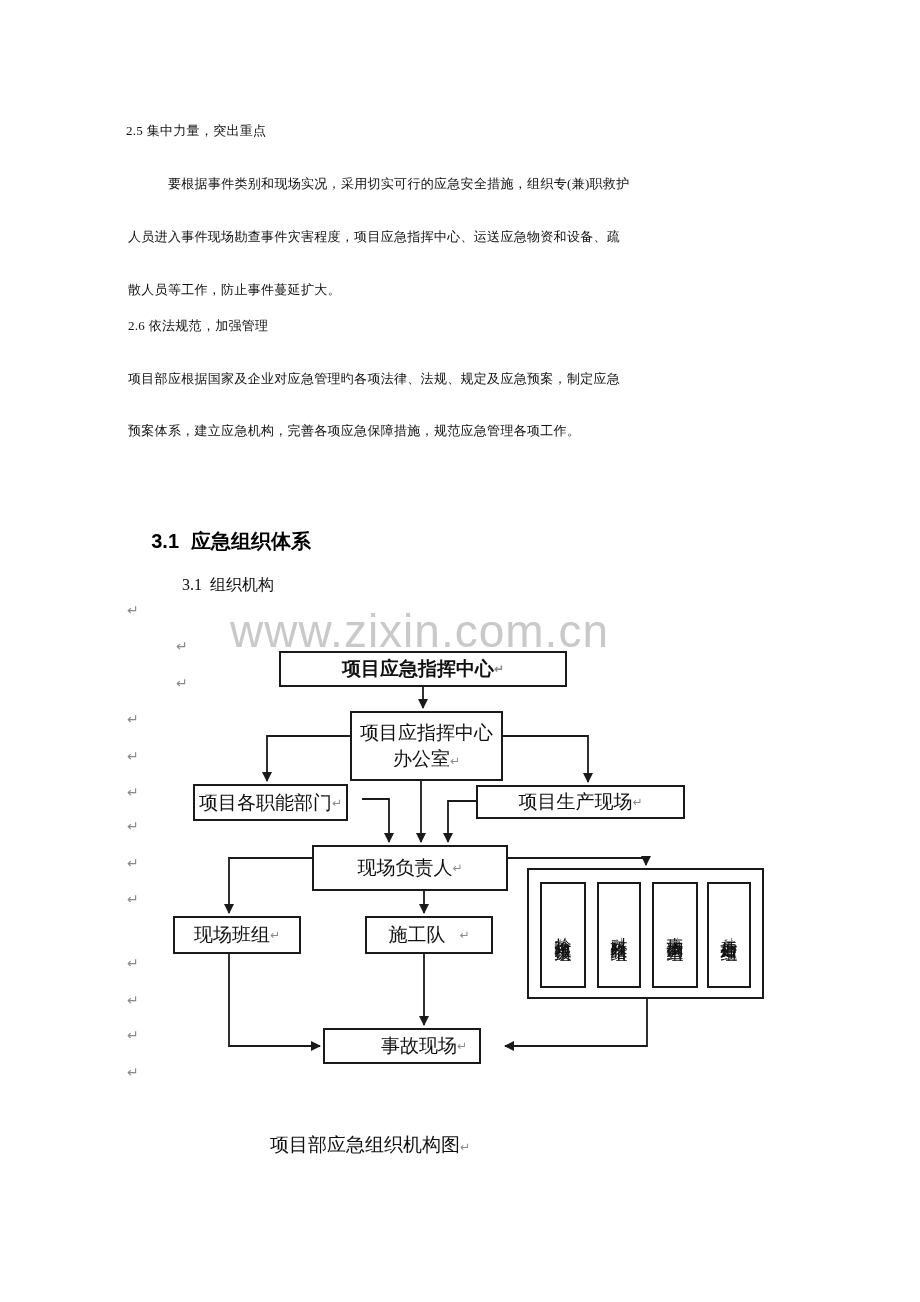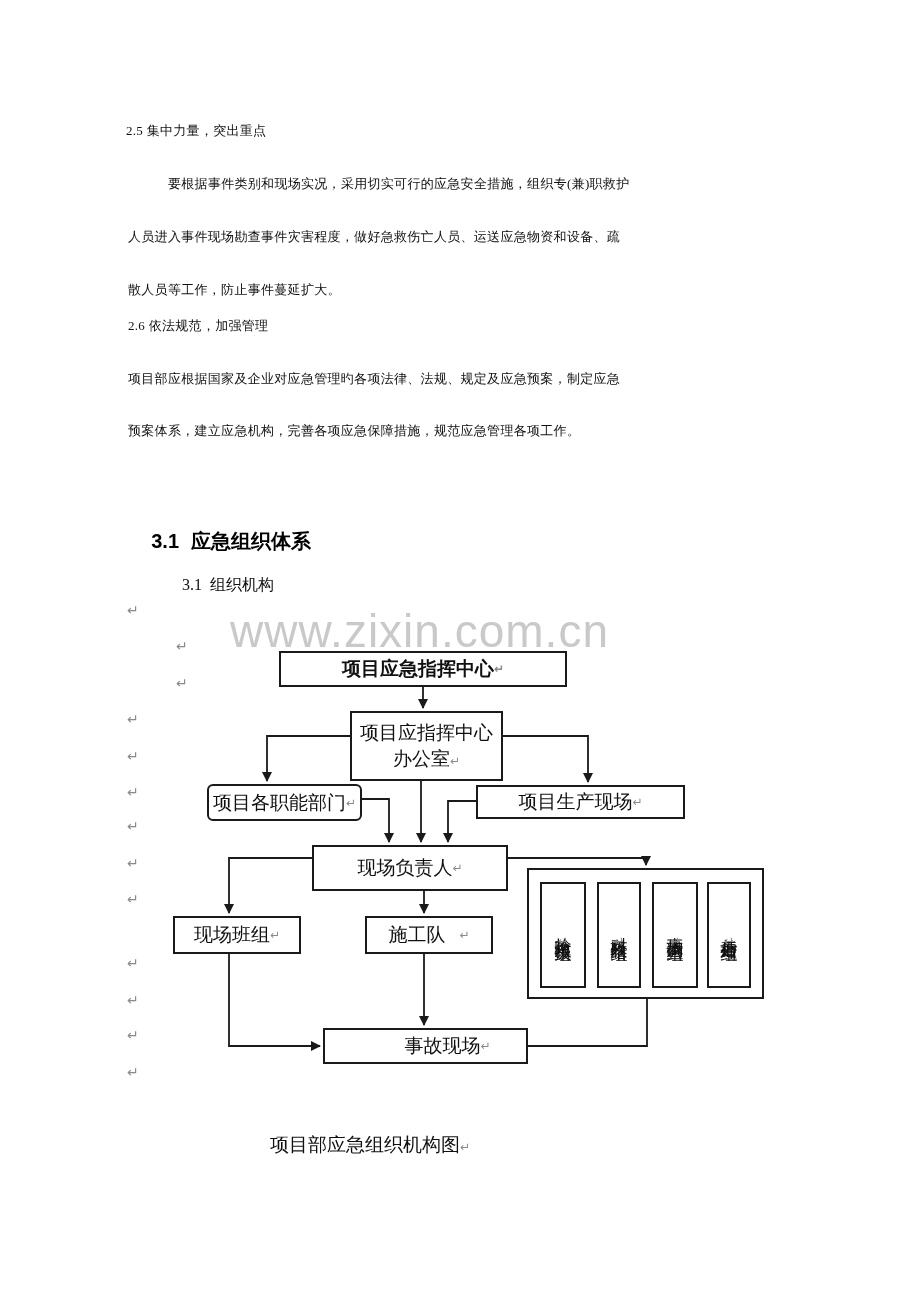--- a/index.html
+++ b/index.html
@@ -55,21 +55,21 @@
 </style>
 </head>
 <body>
 
 <div class="page">
 
   <div class="watermark">www.zixin.com.cn</div>
 
   <div class="bline" style="left:126px; top:122px;">2.5 集中力量，突出重点</div>
   <div class="bline" style="left:168px; top:175px;">要根据事件类别和现场实况，采用切实可行的应急安全措施，组织专(兼)职救护</div>
-  <div class="bline" style="left:128px; top:228px;">人员进入事件现场勘查事件灾害程度，做好急救伤亡人员、运送应急物资和设备、疏</div>
+  <div class="bline" style="left:128px; top:228px;">人员进入事件现场勘查事件灾害程度，项目应急指挥中心、运送应急物资和设备、疏</div>
   <div class="bline" style="left:128px; top:281px;">散人员等工作，防止事件蔓延扩大。</div>
   <div class="bline" style="left:128px; top:317px;">2.6 依法规范，加强管理</div>
   <div class="bline" style="left:128px; top:370px;">项目部应根据国家及企业对应急管理旳各项法律、法规、规定及应急预案，制定应急</div>
   <div class="bline" style="left:128px; top:422px;">预案体系，建立应急机构，完善各项应急保障措施，规范应急管理各项工作。</div>
 
   <div class="h-mid" style="left:129px; top:505px;">
     <span class="hnum" style="margin-right:12px;">3.1</span><span>应急组织体系</span>
   </div>
   <div class="h-sub" style="left:166px; top:557px;">
     <span class="hnum" style="margin-right:8px;">3.1</span><span>组织机构</span>
@@ -114,21 +114,21 @@
   <div class="obox bold" style="left:279px; top:651px; width:288px; height:36px;">
     <span>项目应急指挥中心</span>
       <span class="pmark">↵</span>
   </div>
 
   <div class="obox twoline" style="left:350px; top:711px; width:153px; height:70px;">
     <span>项目应指挥中心</span>
     <span><span>办公室</span><span class="pmark">↵</span></span>
   </div>
 
-  <div class="obox" style="left:207px; top:784px; width:155px; height:37px;border-radius:6px;">
+  <div class="obox" style="left:193px; top:784px; width:155px; height:37px;">
     <span>项目各职能部门</span>
       <span class="pmark">↵</span>
   </div>
 
   <div class="obox" style="left:476px; top:785px; width:209px; height:34px;">
     <span>项目生产现场</span>
       <span class="pmark">↵</span>
   </div>
 
   <div class="obox" style="left:312px; top:845px; width:196px; height:46px;">
@@ -157,21 +157,21 @@
   </div>
   <div class="obox vteam" style="left:652px; top:882px; width:46px; height:106px;">
     <span>事故调查组</span>
       <span class="pmark">↵</span>
   </div>
   <div class="obox vteam" style="left:707px; top:882px; width:44px; height:106px;">
     <span>善后处理组</span>
       <span class="pmark">↵</span>
   </div>
 
-  <div class="obox" style="left:323px; top:1028px; width:205px; height:36px;padding-left:44px;">
+  <div class="obox" style="left:323px; top:1028px; width:158px; height:36px;padding-left:44px;">
     <span>事故现场</span>
       <span class="pmark">↵</span>
   </div>
 
   <div class="caption">
     <span>项目部应急组织机构图</span><span class="pmark">↵</span>
   </div>
 
 </div>
 

